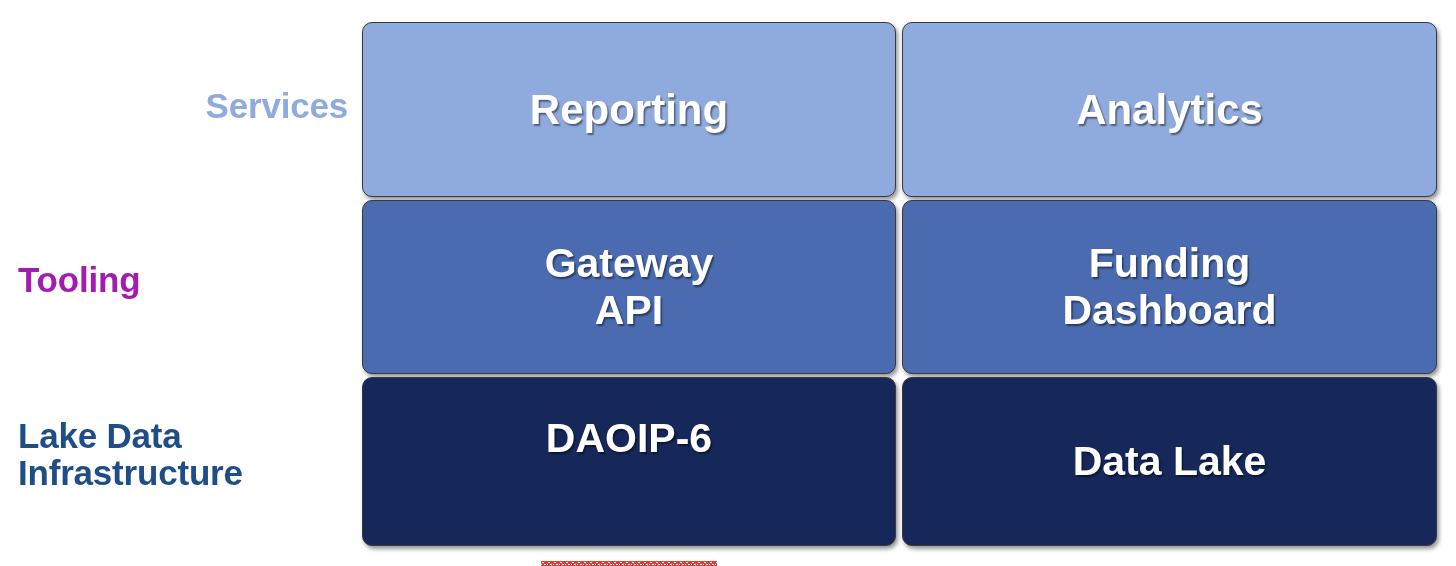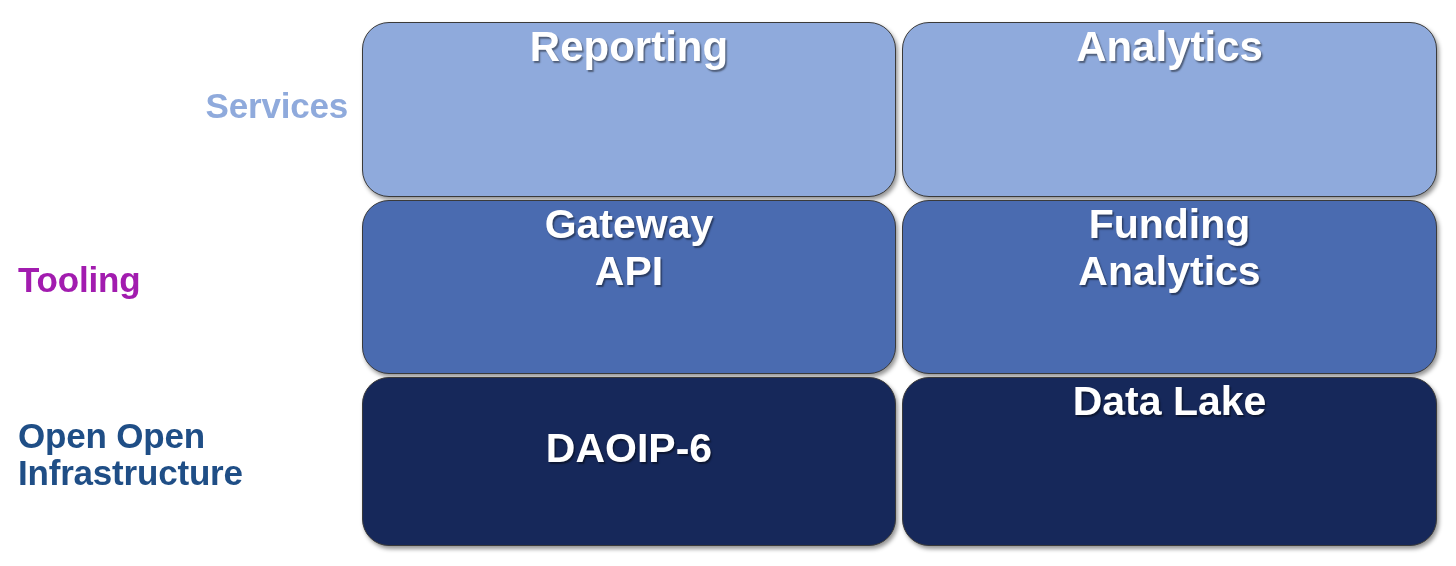--- a/index.html
+++ b/index.html
@@ -41,24 +41,24 @@
   }
   .row-label.infra {
     top: 418px;
     color: #1F4E86;
   }
 
   
   .box {
     position: absolute;
     box-sizing: border-box;
-    border-radius: 27px;
+    border-radius: 10px;
     border: 1.3px solid #3a3a3a;
     display: flex;
-    align-items: flex-start;
+    align-items: center;
     justify-content: center;
     text-align: center;
     color: #ffffff;
     font-weight: bold;
     white-space: pre-line;
     box-shadow: 2px 3px 4px rgba(0,0,0,0.42);
   }
   .box .box-text {
     display: block;
     white-space: pre-line;
@@ -108,39 +108,39 @@
 </style>
 </head>
 <body>
 
 <div id="stage">
 
   <div class="row-label services">Services</div>
 
   <div class="row-label tooling">Tooling</div>
 
-  <div class="row-label infra">Open Open
+  <div class="row-label infra">Lake Data
 Infrastructure</div>
 
   <div class="box col-left row-1 tier-services fs-xl">
     <span class="box-text">Reporting</span>
   </div>
 
   <div class="box col-left row-2 tier-tooling fs-lg">
     <span class="box-text">Gateway
 API</span>
   </div>
 
   <div class="box col-right row-1 tier-services fs-xl">
     <span class="box-text">Analytics</span>
   </div>
 
   <div class="box col-right row-2 tier-tooling fs-lg">
     <span class="box-text">Funding
-Analytics</span>
+Dashboard</span>
   </div>
 
   <div class="box col-left row-3 tier-infra fs-lg">
     <span class="spellcheck-wrap">
       <span class="box-text">DAOIP-6</span>
       <span class="squiggle"></span>
     </span>
   </div>
 
   <div class="box col-right row-3 tier-infra fs-lg">

